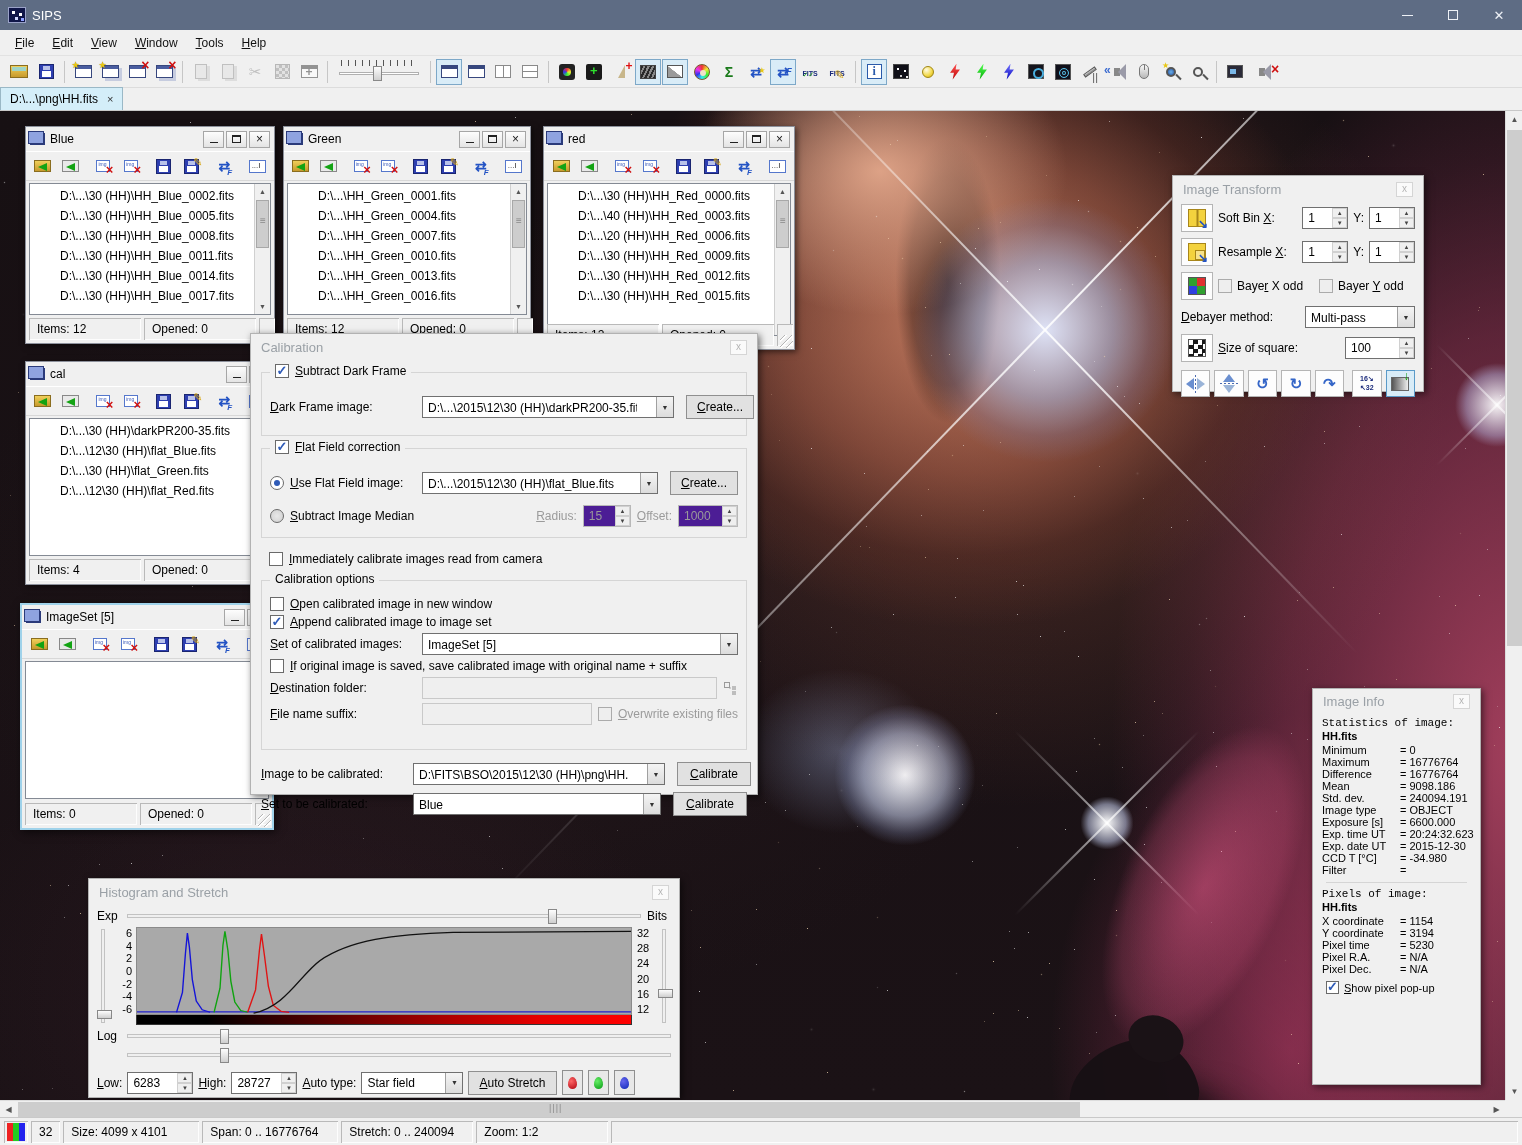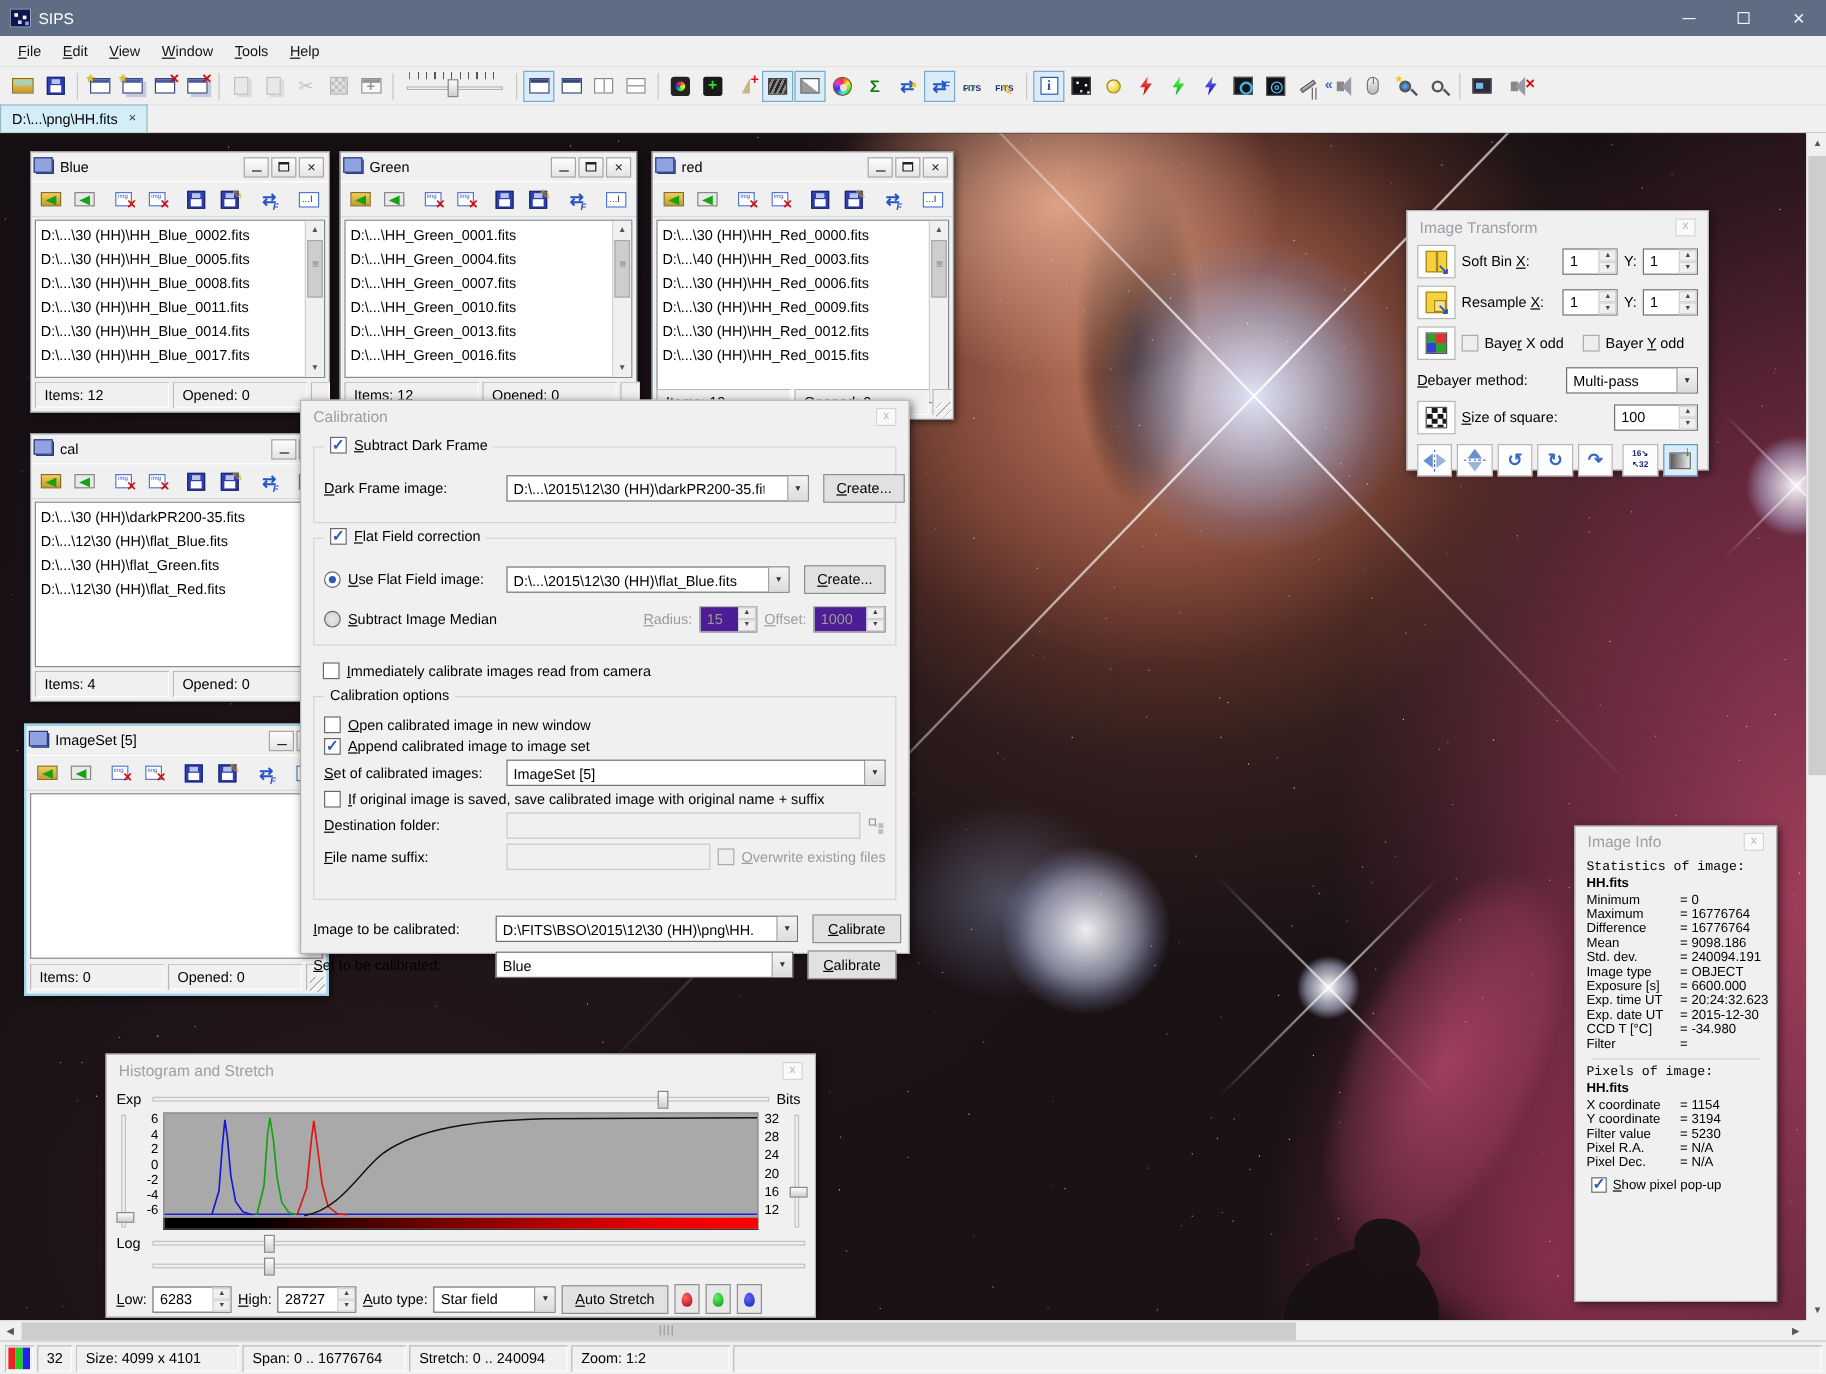--- a/index.html
+++ b/index.html
@@ -168,21 +168,21 @@
   .fi-remove-file .g, .fi-remove-all-files .g { width:14px; height:12px; background:#fff; border:1px solid #5577cc; }
   .fi-remove-file .g::before { content:"img"; position:absolute; left:1px; top:0px; font-size:5px; color:#3a5abb; }
   .fi-remove-file .g::after, .fi-remove-all-files .g::after { content:"×"; color:#d01010; font-weight:bold; font-size:13px; position:absolute; right:-4px; bottom:-6px; }
   .fi-remove-all-files .g::before { content:"img"; position:absolute; left:1px; top:0px; font-size:5px; color:#3a5abb; }
   .fi-save-file-as .g::after { background:#fff; }
   .fi-save-file-as::after { content:"✎"; position:absolute; right:1px; top:1px; color:#d8a818; font-size:11px; }
   .fi-convert-format .g::before { content:"F"; position:absolute; right:-2px; bottom:-3px; color:#2353c4; font-size:8px; font-style:italic; font-weight:bold; }
   .fi-rename-file .g { width:17px; height:13px; background:#fff; border:1px solid #5577cc; }
   .fi-rename-file .g::after { content:"...I"; position:absolute; left:2px; top:0; font-size:8px; color:#333; }
   .fw-list { position:absolute; left:3px; right:3px; background:#fff; border:1px solid #848a94; padding:2px 0; overflow:hidden; }
-  .frow { height:20px; line-height:20px; padding-left:4px; white-space:nowrap; }
+  .frow { height:20px; line-height:20px; padding-left:14px; white-space:nowrap;margin-left:16px; }
   .lsb { position:absolute; right:0; top:0; bottom:0; width:16px; background:#f0f0f0; border-left:1px solid #d0d0d0; }
   .lsb .ar { position:absolute; left:0; right:0; height:15px; display:flex; align-items:center; justify-content:center; font-size:7px; color:#555; background:#f0f0f0; }
   .lsb .arb { bottom:0; top:auto; }
   .lsb .th { position:absolute; left:1px; right:1px; top:16px; height:48px; background:#cdcdcd; border:1px solid #a8a8a8; }
   .lsb .th::after { content:"≡"; position:absolute; left:3px; top:14px; color:#888; font-size:10px; }
   .fw-status { position:absolute; left:3px; right:3px; bottom:3px; display:flex; gap:3px; height:22px; }
   .scell { box-shadow:inset 1px 1px 0 #b9b9b9, inset -1px -1px 0 #fdfdfd; display:flex; align-items:center; padding:0 8px; background:#f0f0f0; width:112px; flex:none; }
   .scell.fx { flex:1; width:auto; }
   .grip { position:absolute; right:1px; bottom:1px; width:13px; height:13px; background:repeating-linear-gradient(135deg, transparent 0 3px, #b5b5b5 3px 4px, #fff 4px 5px); }
   .fw.activewin { border:2px solid #9fd2ea; box-shadow:2px 2px 8px rgba(0,0,0,0.6); }
@@ -630,21 +630,21 @@
           <div class="g"></div>
         </div>
         <div class="fibtn fi-rename-file" style="margin-left: 5px;">
           <div class="g"></div>
         </div>
       </div>
     <div class="fw-list" style="top:56px; height:153px;">
       <div>
           <div class="frow">D:\...\30 (HH)\HH_Red_0000.fits</div>
           <div class="frow">D:\...\40 (HH)\HH_Red_0003.fits</div>
-          <div class="frow">D:\...\30 (HH)\HH_Red_0006.fits</div>
+          <div class="frow">D:\...\20 (HH)\HH_Red_0006.fits</div>
           <div class="frow">D:\...\30 (HH)\HH_Red_0009.fits</div>
           <div class="frow">D:\...\30 (HH)\HH_Red_0012.fits</div>
           <div class="frow">D:\...\30 (HH)\HH_Red_0015.fits</div>
         </div>
       <div class="lsb">
           <span class="ar">▲</span>
           <span class="th"></span>
           <span class="ar arb">▼</span>
         </div>
     </div>
@@ -1051,21 +1051,21 @@
       <div>
           <div class="irow">
             <span class="ilabel">X coordinate</span>
             <span class="ival">= 1154</span>
           </div>
           <div class="irow">
             <span class="ilabel">Y coordinate</span>
             <span class="ival">= 3194</span>
           </div>
           <div class="irow">
-            <span class="ilabel">Filter value</span>
+            <span class="ilabel">Pixel time</span>
             <span class="ival">= 5230</span>
           </div>
           <div class="irow">
             <span class="ilabel">Pixel R.A.</span>
             <span class="ival">= N/A</span>
           </div>
           <div class="irow">
             <span class="ilabel">Pixel Dec.</span>
             <span class="ival">= N/A</span>
           </div>

